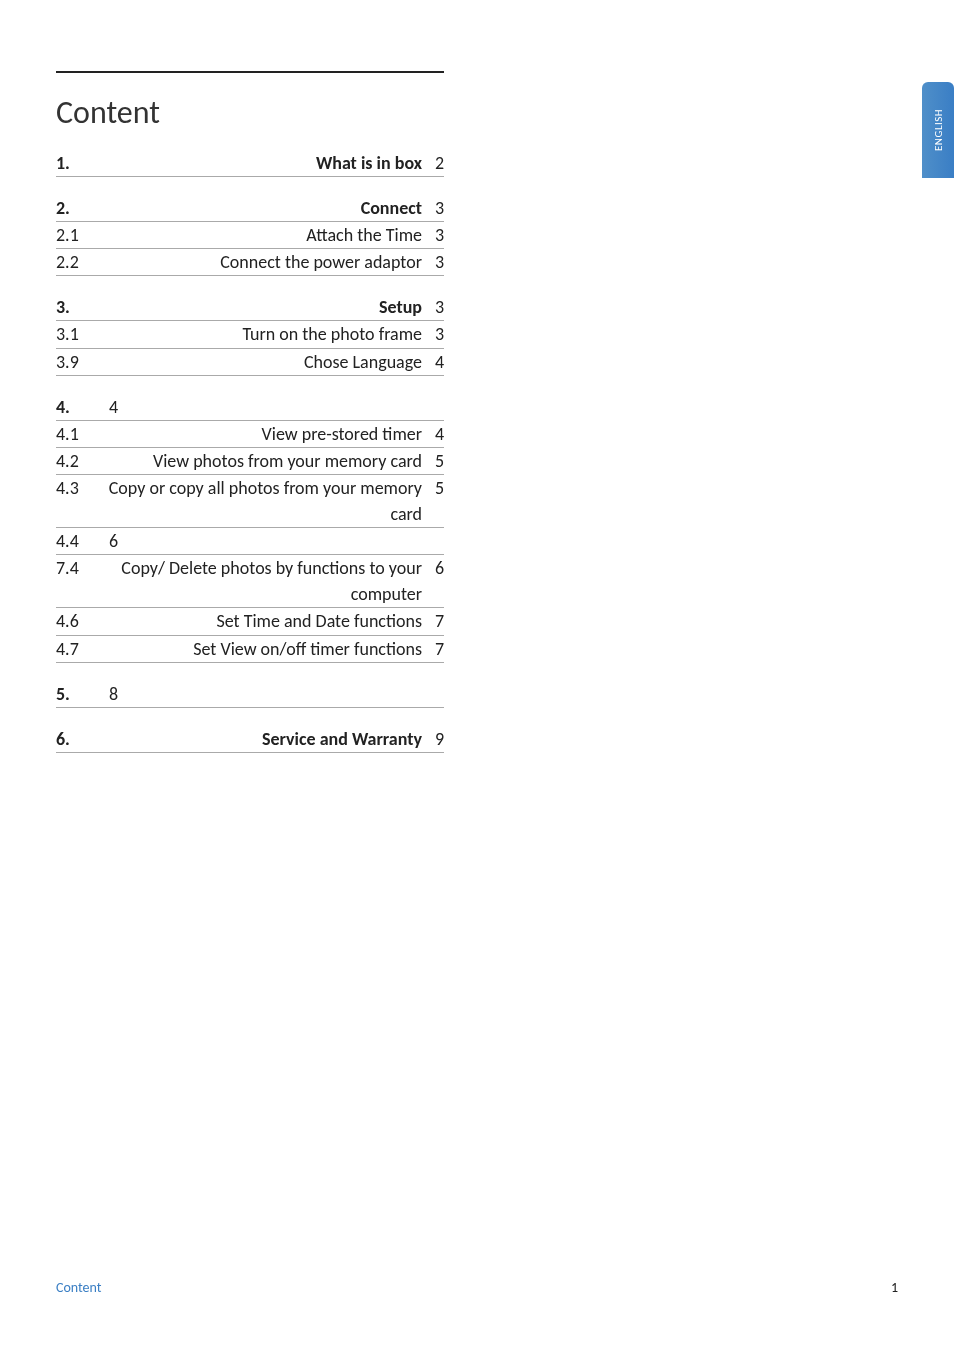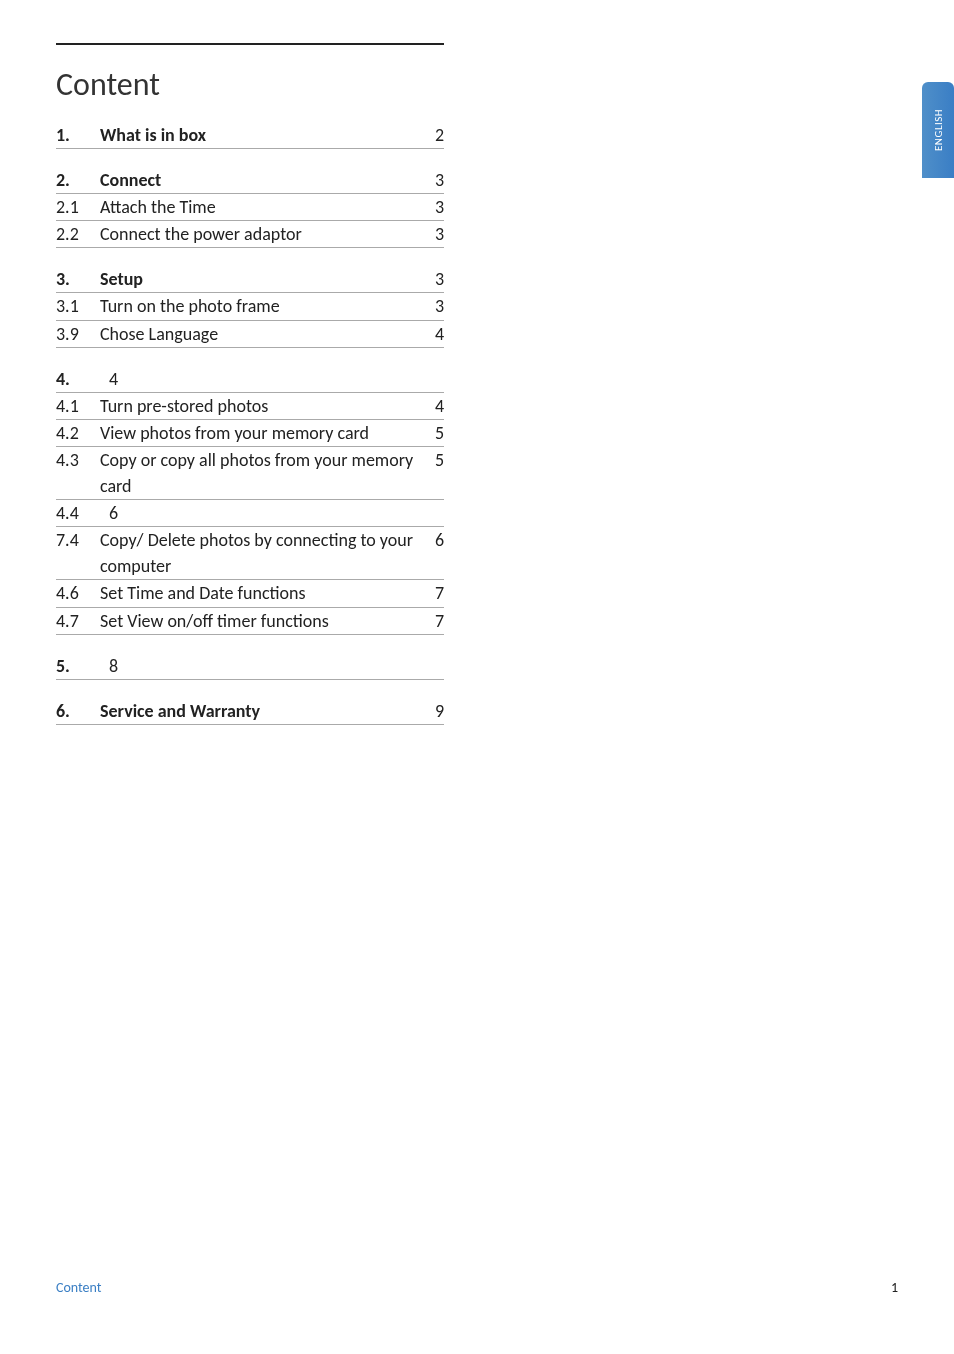--- a/index.html
+++ b/index.html
@@ -7,21 +7,21 @@
     padding: 0;
     font-family: "Gill Sans", "Gill Sans MT", Calibri, "Trebuchet MS", sans-serif;
     background: #fff;
     color: #222;
     width: 954px;
     height: 1354px;
     position: relative;
     box-sizing: border-box;
   }
   .page {
-    padding: 43px 56px 50px 56px;
+    padding: 71px 56px 50px 56px;
     height: 100%;
     box-sizing: border-box;
     position: relative;
   }
   .content-heading {
     font-size: 32px;
     font-weight: 400;
     color: #333;
     margin: 0 0 18px 0;
     border-top: 2px solid #222;
@@ -41,20 +41,21 @@
     line-height: 1.45;
     font-size: 18px;
   }
   .toc-num {
     width: 44px;
     flex: 0 0 44px;
   }
   .toc-title {
     flex: 1;
     padding-right: 4px;
+    text-align: right;
   }
   .toc-page {
     width: 18px;
     flex: 0 0 18px;
     text-align: right;
   }
   .bold .toc-num,
   .bold .toc-title,
   .bold .toc-page {
     font-weight: 700;
@@ -146,40 +147,40 @@
           <span class="toc-page">4</span>
         </div>
       </div>
       <div class="toc-group">
         <div class="toc-row bold">
           <span class="toc-num">4.</span>
           <span class="toc-page">4</span>
         </div>
         <div class="toc-row">
           <span class="toc-num">4.1</span>
-          <span class="toc-title">Turn pre-stored photos</span>
+          <span class="toc-title">View pre-stored timer</span>
           <span class="toc-page">4</span>
         </div>
         <div class="toc-row">
           <span class="toc-num">4.2</span>
           <span class="toc-title">View photos from your memory card</span>
           <span class="toc-page">5</span>
         </div>
         <div class="toc-row">
           <span class="toc-num">4.3</span>
           <span class="toc-title">Copy or copy all photos from your memory card</span>
           <span class="toc-page">5</span>
         </div>
         <div class="toc-row">
           <span class="toc-num">4.4</span>
           <span class="toc-page">6</span>
         </div>
         <div class="toc-row">
           <span class="toc-num">7.4</span>
-          <span class="toc-title">Copy/ Delete photos by connecting to your computer</span>
+          <span class="toc-title">Copy/ Delete photos by functions to your computer</span>
           <span class="toc-page">6</span>
         </div>
         <div class="toc-row">
           <span class="toc-num">4.6</span>
           <span class="toc-title">Set Time and Date functions</span>
           <span class="toc-page">7</span>
         </div>
         <div class="toc-row">
           <span class="toc-num">4.7</span>
           <span class="toc-title">Set View on/off timer functions</span>

